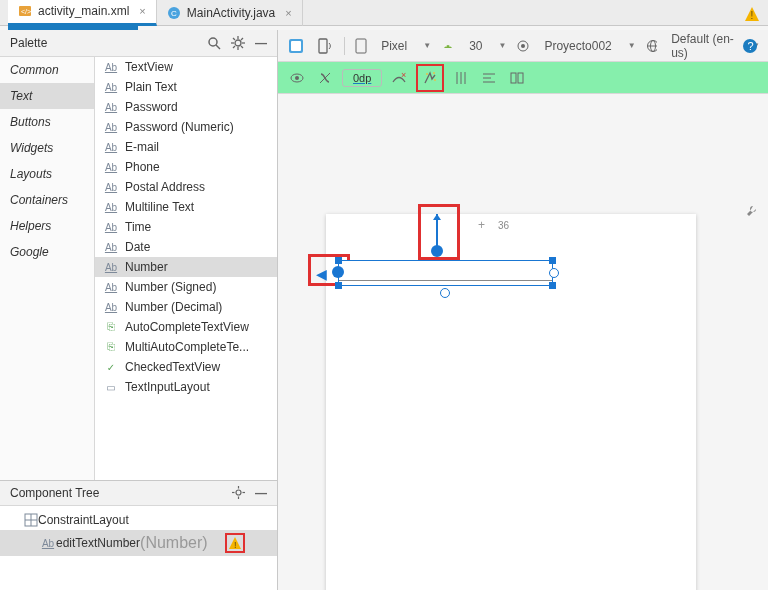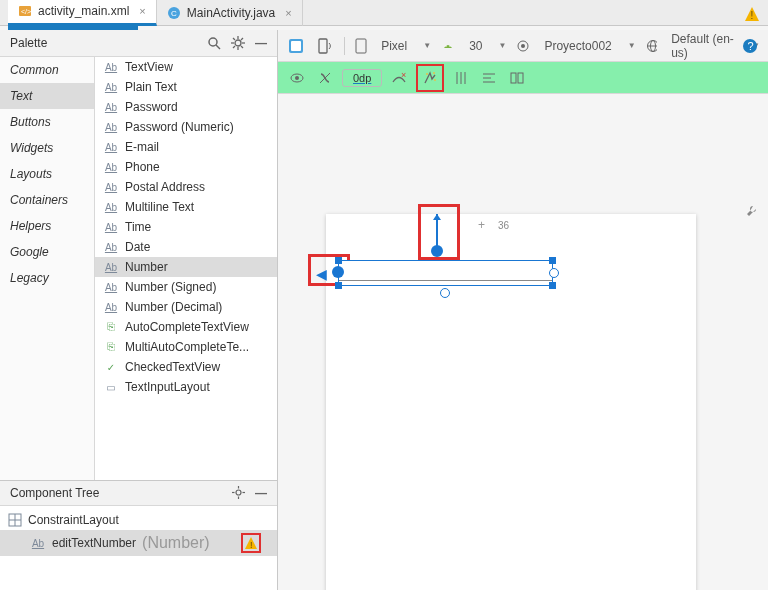--- a/index.html
+++ b/index.html
@@ -28,21 +28,21 @@
   .wid-item.selected { background:#dcdcdc; }
   .wid-icon { color:#7d8999; font-size:10px; width:16px; text-align:center; text-decoration:underline; }
   .wid-icon.auto { color:#5aa457; text-decoration:none; }
   .wid-icon.check { color:#5aa457; text-decoration:none; }
   .wid-icon.layout { color:#7d8999; text-decoration:none; }
 
   
   .comp-tree { border-top:1px solid #c8c8c8; background:#fff; }
   .comp-tree-hdr { display:flex; align-items:center; justify-content:space-between; padding:5px 10px; background:#f2f2f2; border-bottom:1px solid #d8d8d8;gap:26px;}
   .tree-body { padding:4px 0; }
-  .tree-row { display:flex; align-items:center; padding:3px 8px; gap:6px; }
+  .tree-row { display:flex; align-items:center; padding:3px 24px; gap:0; }
   .tree-row .indent { width:16px; }
   .tree-row.selected { background:#dcdcdc; }
   .tree-id-type { color:#999; font-size:16px; }
   .warn { margin-left:auto; margin-right:8px; }
   .red-box { border:2px solid #e03030; padding:1px; }
 
   
   .right { flex:1; display:flex; flex-direction:column; background:#f5f5f5; }
   .top-toolbar { display:flex; align-items:center; gap:10px; padding:4px 8px; border-bottom:1px solid #d8d8d8; background:#f2f2f2; height:32px;}
   .tb-group { display:flex; align-items:center; gap:14px; color:#555; cursor:pointer; }
@@ -142,21 +142,20 @@
     <div class="palette-body">
       <div class="cat-col" id="cat-col">
           <div class="cat-item">Common</div>
           <div class="cat-item selected">Text</div>
           <div class="cat-item">Buttons</div>
           <div class="cat-item">Widgets</div>
           <div class="cat-item">Layouts</div>
           <div class="cat-item">Containers</div>
           <div class="cat-item">Helpers</div>
           <div class="cat-item">Google</div>
-          <div class="cat-item">Legacy</div>
         </div>
       <div class="widgets-col" id="wid-col">
           <div class="wid-item">
             <span class="wid-icon">Ab</span>
             <span>TextView</span>
           </div>
           <div class="wid-item">
             <span class="wid-icon">Ab</span>
             <span>Plain Text</span>
           </div>

